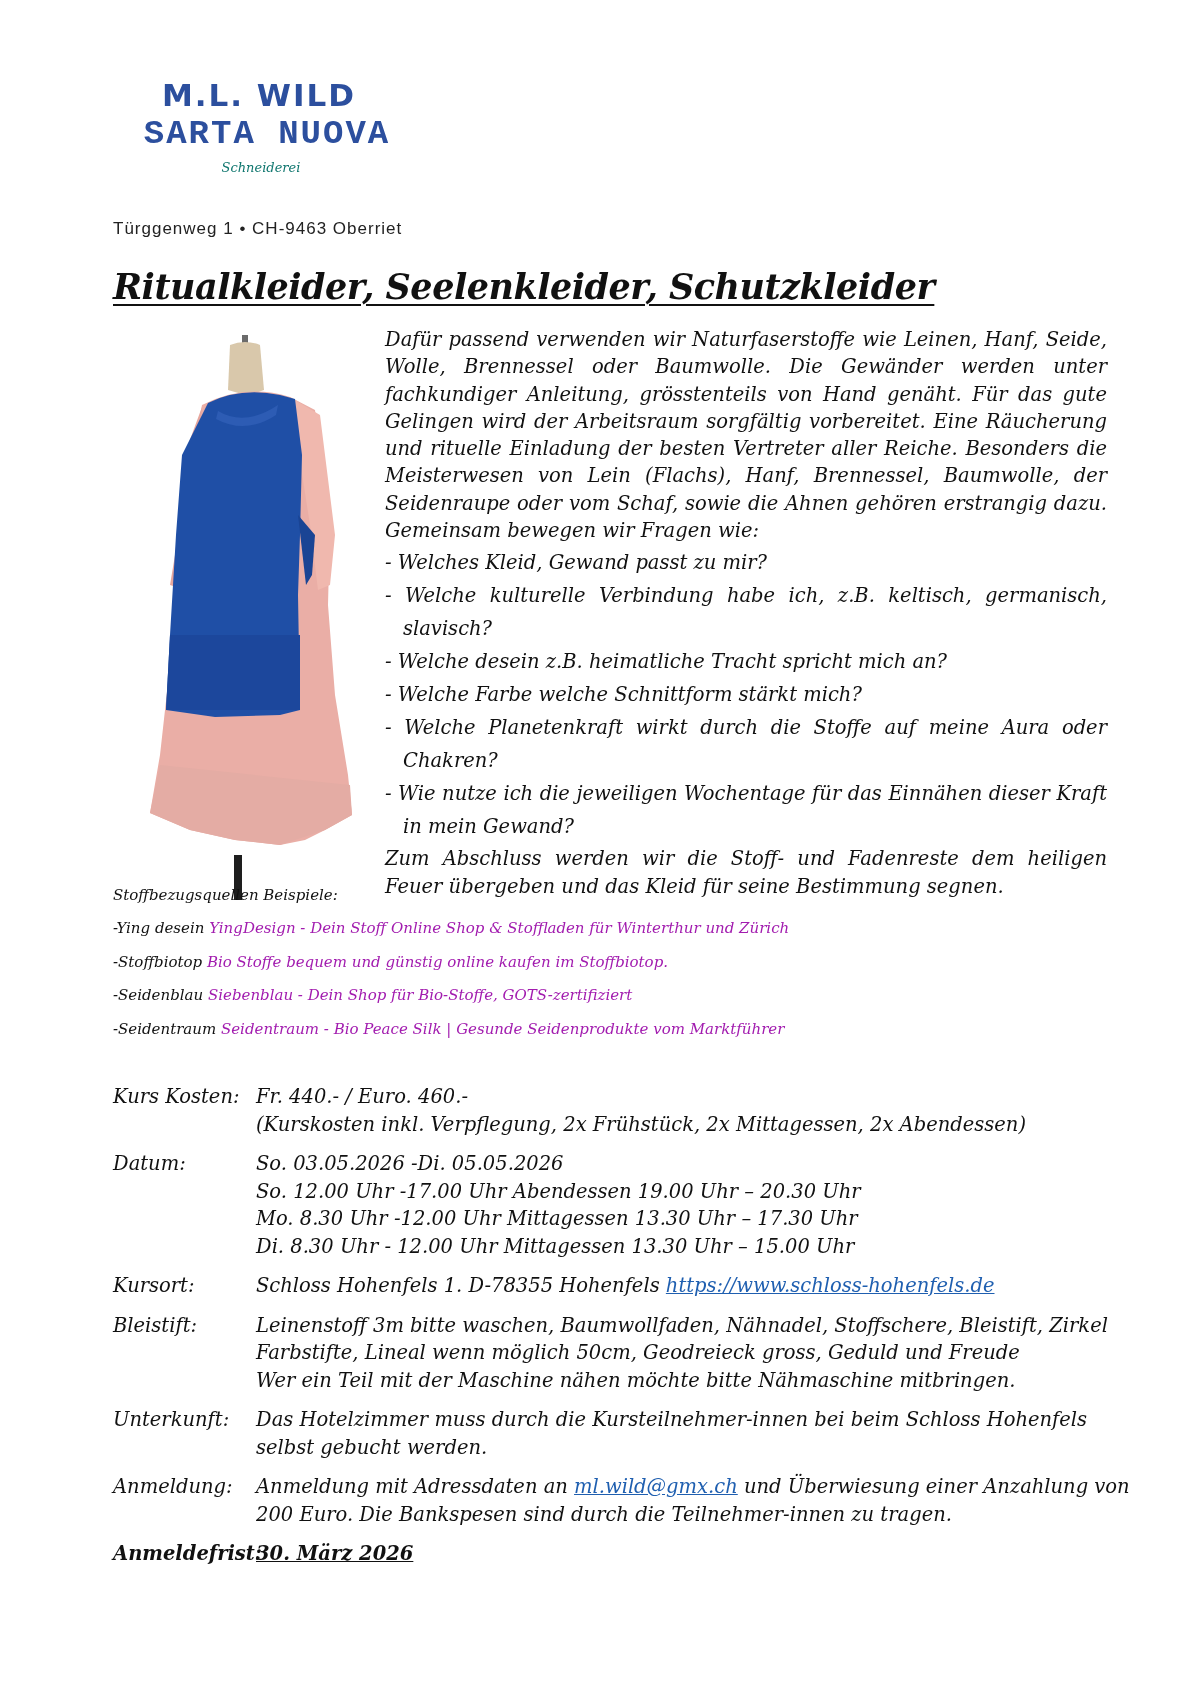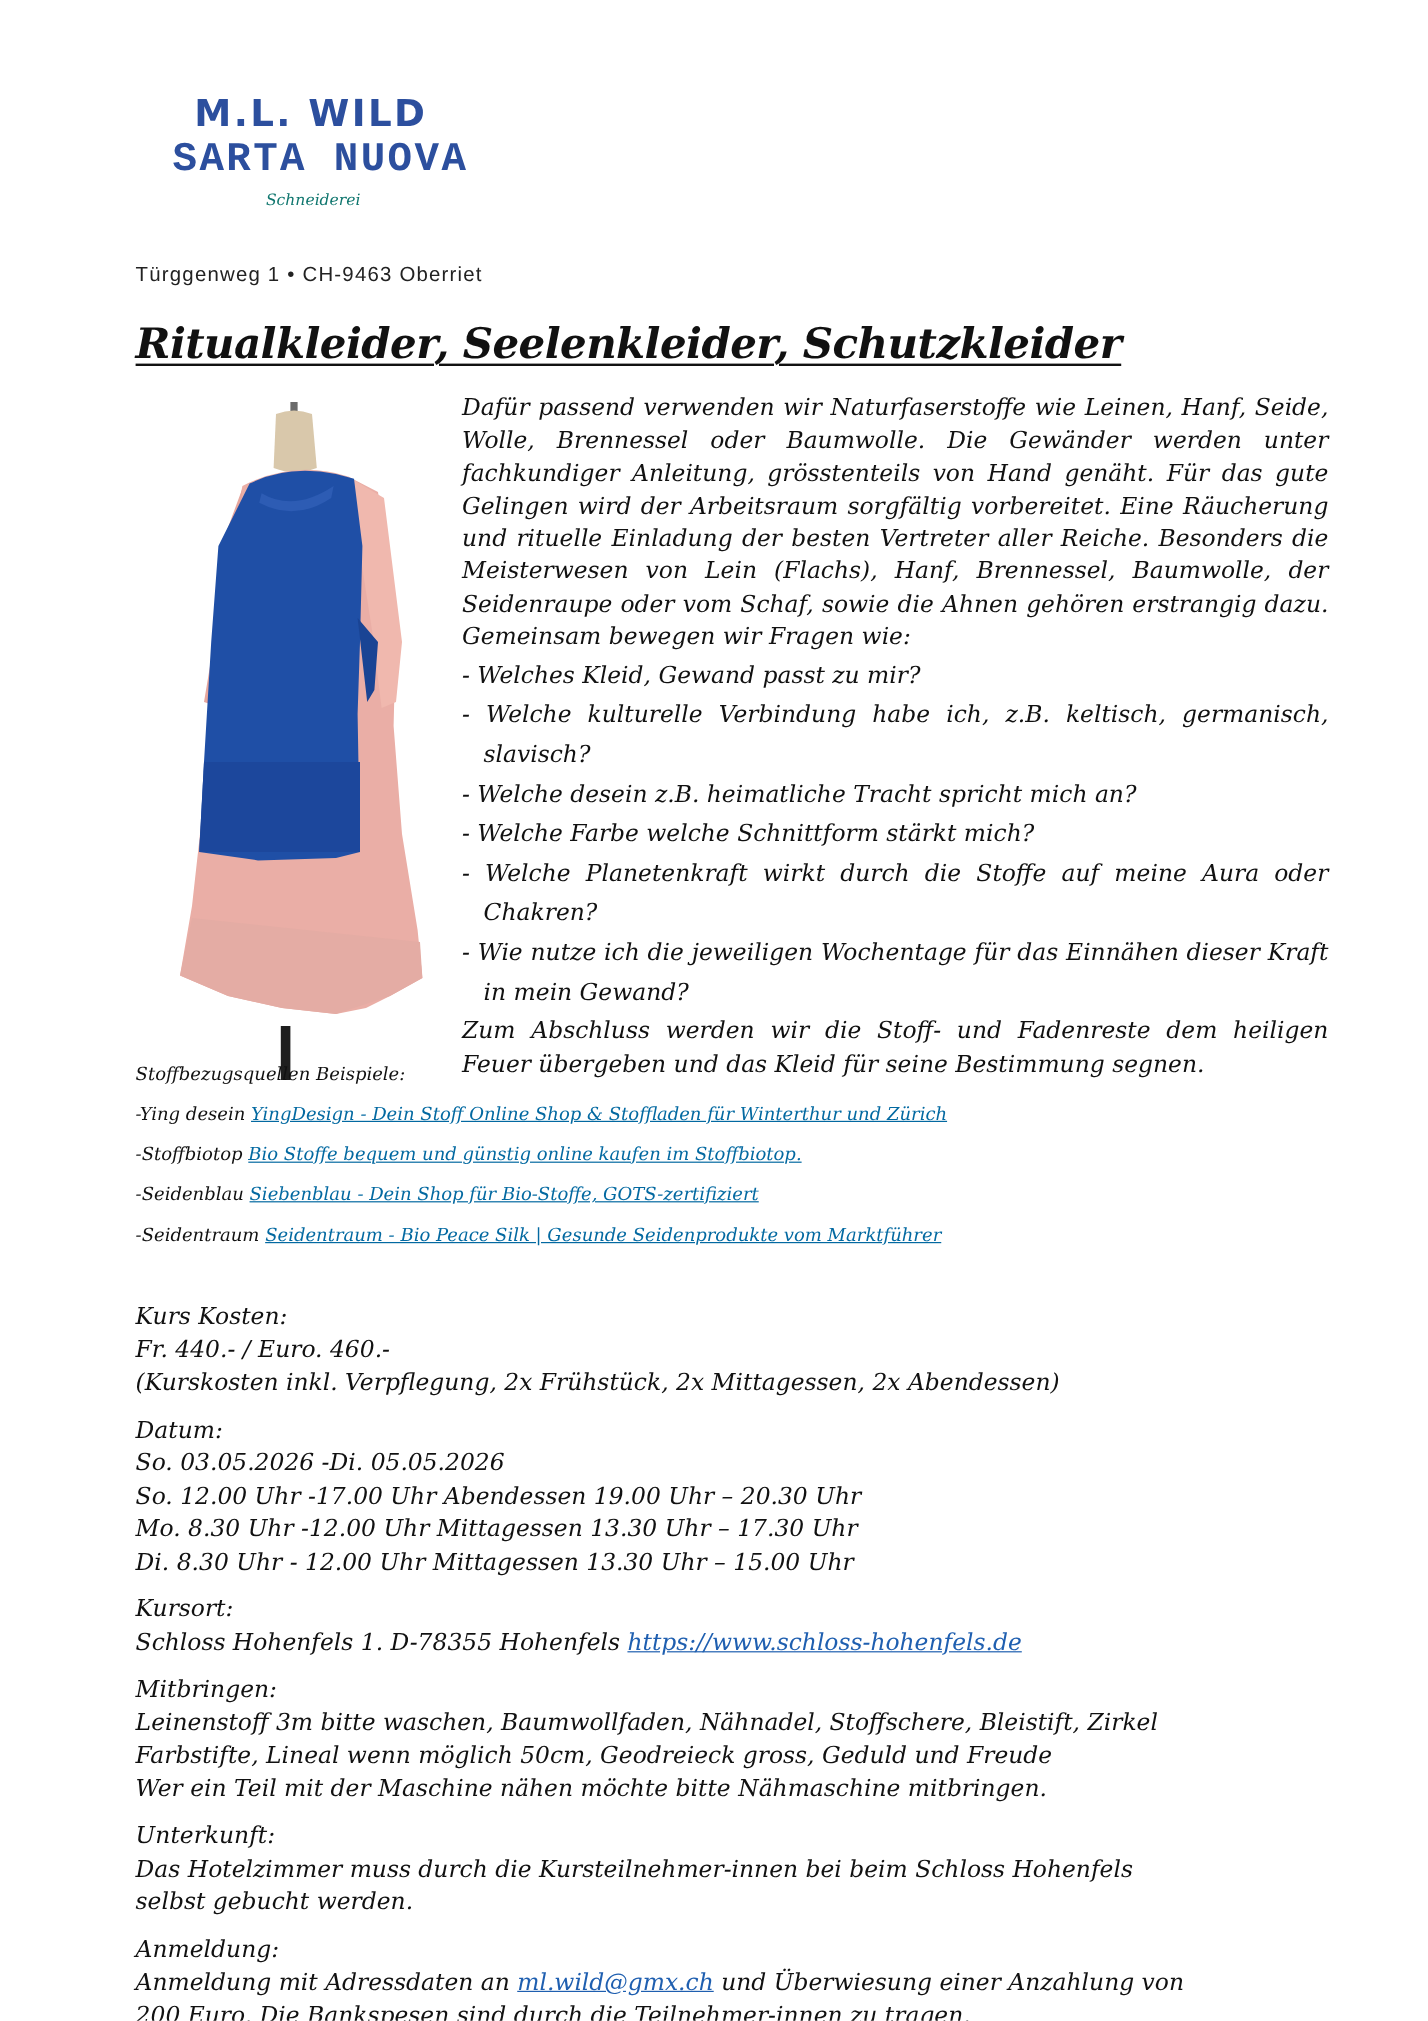--- a/index.html
+++ b/index.html
@@ -13,23 +13,23 @@
     .title { position: absolute; left: 113px; top: 266px; font-size: 35px; font-weight: bold; text-decoration: underline; text-decoration-thickness: 2px; text-underline-offset: 5px; letter-spacing: -0.5px; }
     .photo { position: absolute; left: 130px; top: 335px; width: 235px; height: 565px; }
     .intro { position: absolute; left: 385px; top: 326px; width: 722px; font-size: 19.5px; line-height: 27.3px; text-align: justify; }
     .intro p { margin: 0; }
     .qlist { list-style: none; margin: 2px 0 0 0; padding: 0; }
     .qlist li { line-height: 33px; padding-left: 18px; text-indent: -18px; }
     .outro { margin-top: 2px !important; line-height: 27.3px; }
     .sources { position: absolute; left: 113px; top: 878px; width: 980px; font-size: 15px; }
     .sources .head { line-height: 34px; }
     .sources .row { line-height: 33.5px; white-space: nowrap; }
-    .sources a { color: #0369a1; text-decoration: underline; }
+    .sources a { color: #a21caf; }
     .info { position: absolute; left: 113px; top: 1083px; width: 1000px; font-size: 19.5px; }
-    .info .row { display: flex; margin-bottom: 12px; flex-direction: column; }
+    .info .row { display: flex; margin-bottom: 12px; }
     .info .label { width: 143px; flex: none; line-height: 27.5px; }
     .info .val { line-height: 27.5px; }
     .info .val div { white-space: nowrap; }
     .info a.blue { color: #1f5fb0; text-decoration: underline; }
     .deadline { font-weight: bold; }
     .deadline .val span { text-decoration: underline; }
   </style>
 </head>
 <body>
 
@@ -113,21 +113,21 @@
       <div>Di. 8.30 Uhr - 12.00 Uhr Mittagessen 13.30 Uhr – 15.00 Uhr</div>
     </div>
   </div>
   <div class="row">
     <div class="label">Kursort:</div>
     <div class="val">
       <div><span>Schloss Hohenfels 1. D-78355 Hohenfels </span><a class="blue">https://www.schloss-hohenfels.de</a></div>
     </div>
   </div>
   <div class="row">
-    <div class="label">Mitbringen:</div>
+    <div class="label">Bleistift:</div>
     <div class="val">
       <div>Leinenstoff 3m bitte waschen, Baumwollfaden, Nähnadel, Stoffschere, Bleistift, Zirkel</div>
       <div>Farbstifte, Lineal wenn möglich 50cm, Geodreieck gross, Geduld und Freude</div>
       <div>Wer ein Teil mit der Maschine nähen möchte bitte Nähmaschine mitbringen.</div>
     </div>
   </div>
   <div class="row">
     <div class="label">Unterkunft:</div>
     <div class="val">
       <div>Das Hotelzimmer muss durch die Kursteilnehmer-innen bei beim Schloss Hohenfels</div>

